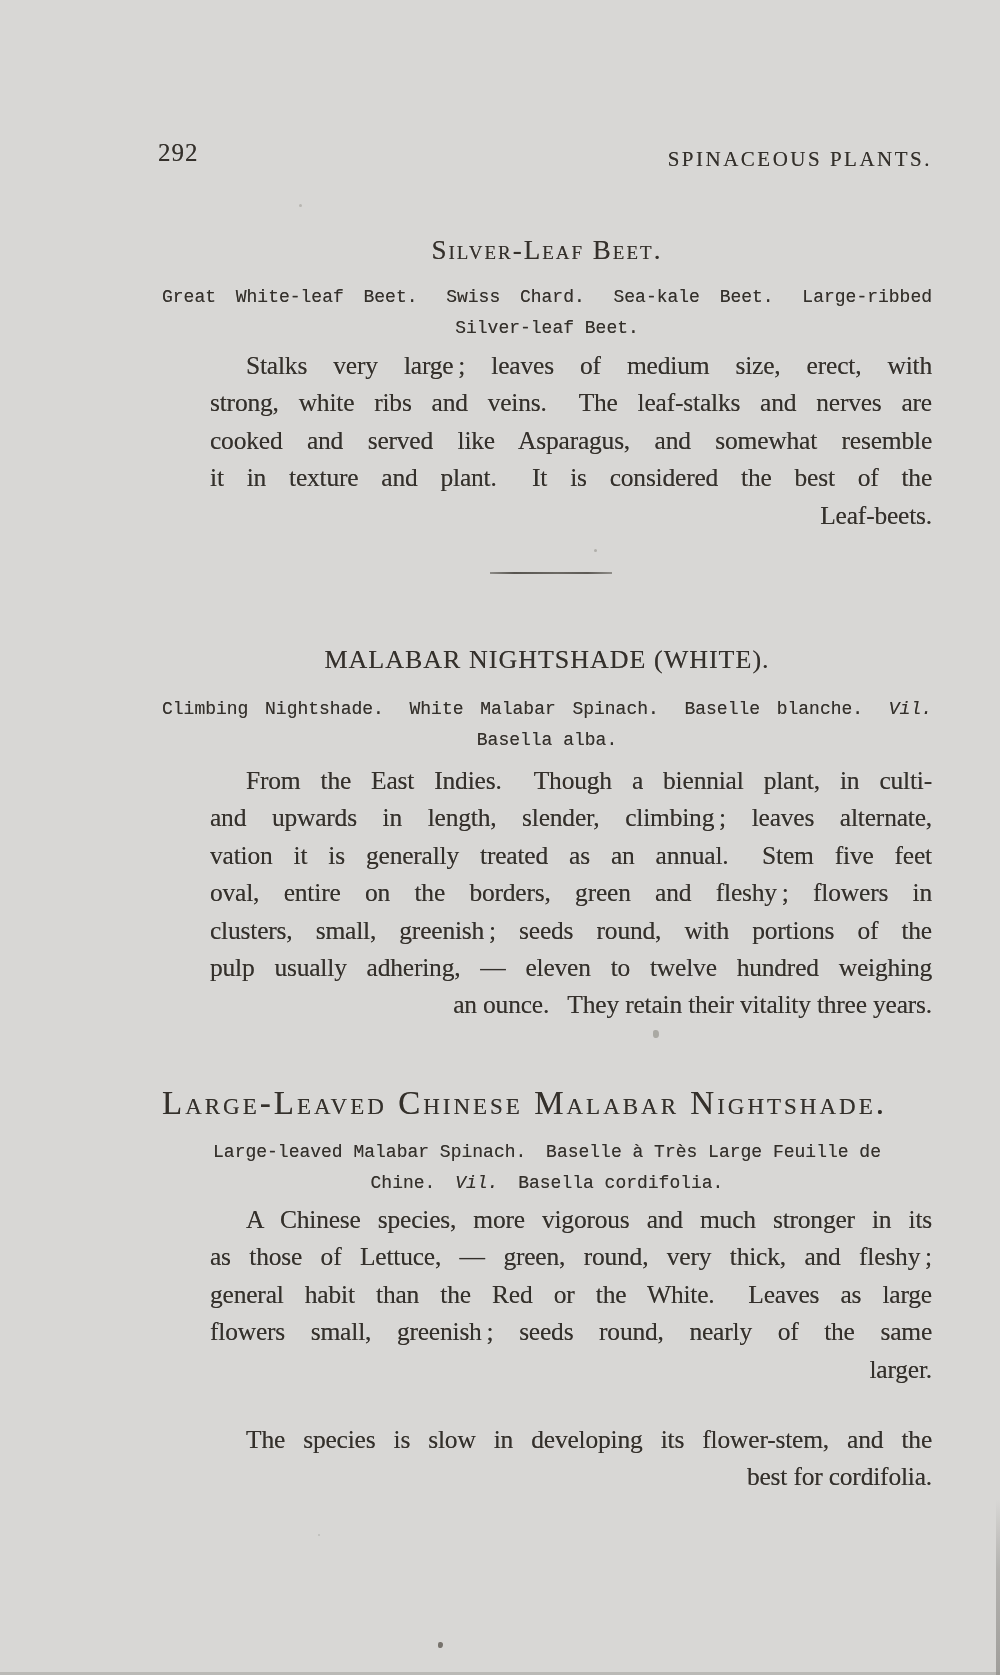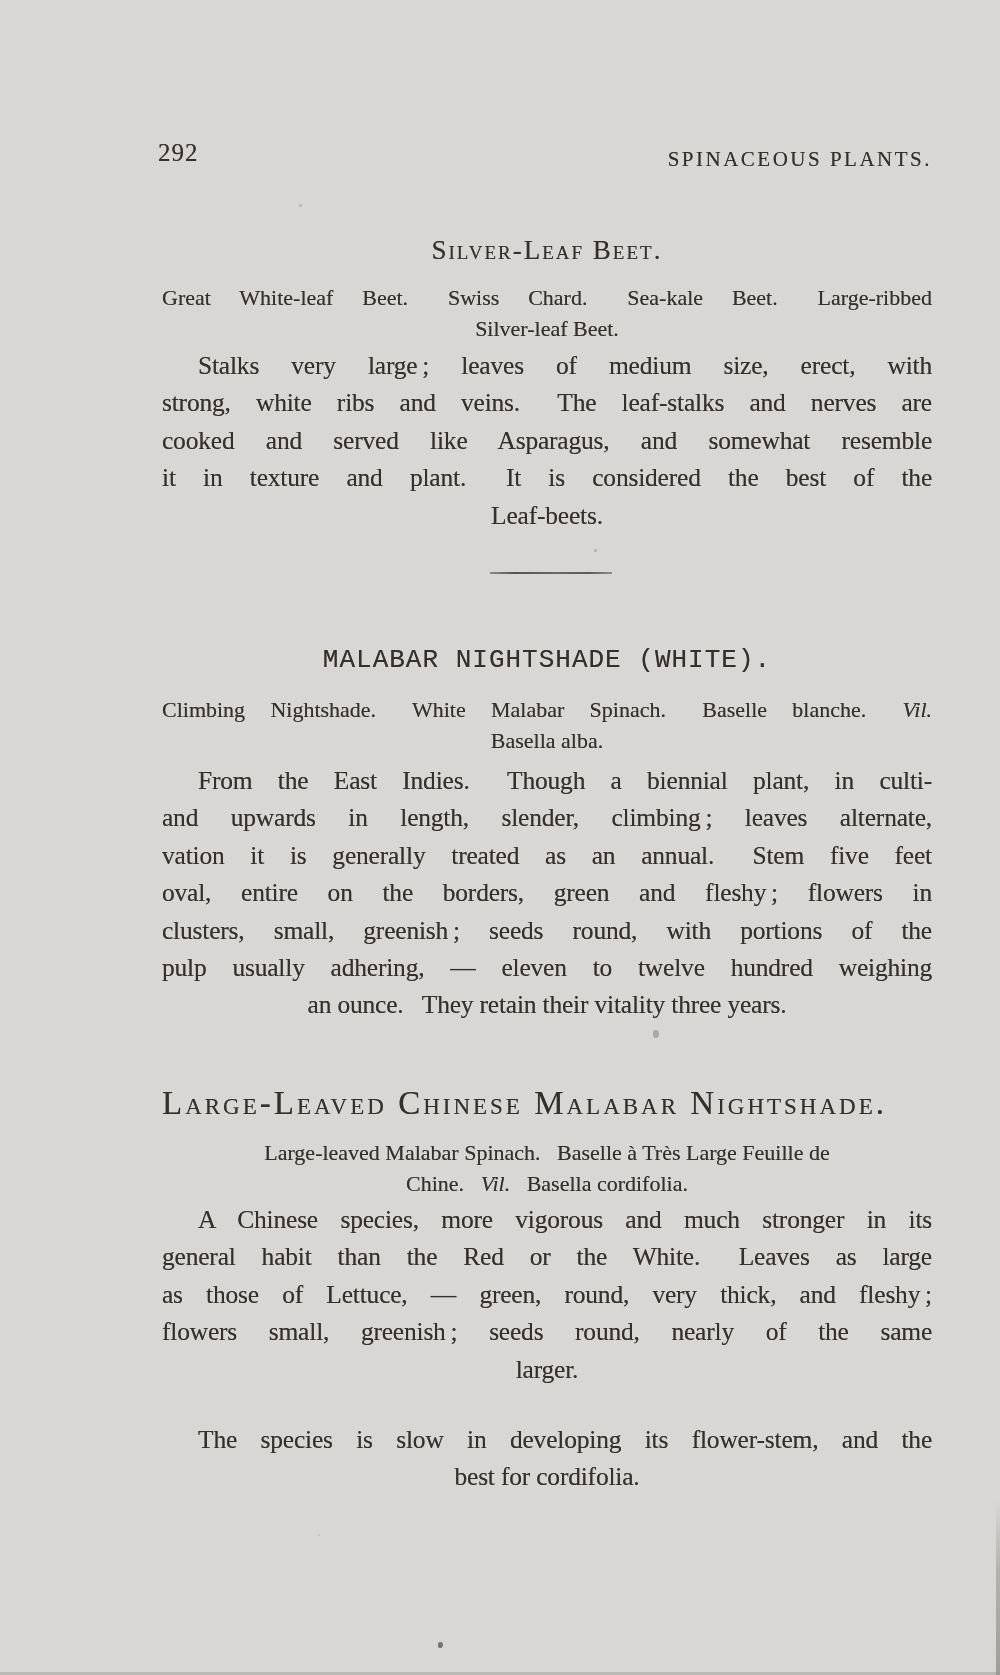--- a/index.html
+++ b/index.html
@@ -13,32 +13,32 @@
   }
   .page{position:absolute;inset:0;text-shadow:0 0 0.6px rgba(48,44,38,0.55);}
   .content{position:absolute;left:162px;top:0;width:770px;}
   .abs{position:absolute;left:0;width:100%;}
   
   .pagenum{position:absolute;left:-4px;top:140px;font-size:25px;line-height:1;letter-spacing:1px;}
   .runhead{position:absolute;left:0;top:149px;width:100%;text-align:right;
            font-size:21px;line-height:1;letter-spacing:2.5px;}
   
   .h-sc{font-variant:small-caps;font-size:27px;line-height:1;letter-spacing:2px;text-align:center;}
-  .h-caps{font-size:26px;line-height:1;letter-spacing:1px;text-align:center;font-family:Liberation Mono, monospace;}
+  .h-caps{font-size:26px;line-height:1;letter-spacing:1px;text-align:center;}
   .h-sc-wide{font-variant:small-caps;font-size:33px;line-height:1;letter-spacing:3px;text-align:left;}
   
-  .syn{font-size:22px;line-height:31px;}
+  .syn{font-size:18px;line-height:31px;font-family:Liberation Mono, monospace;}
   .jfull{text-align:justify;text-align-last:justify;}
   .cen{text-align:center;}
   .it{font-style:italic;}
   
   .para{font-size:25.5px;letter-spacing:-0.2px;}
-  .bl{height:37.4px;line-height:37.4px;}
+  .bl{height:37.4px;line-height:37.4px;margin-left:48px;}
   .jl{text-align:justify;text-align-last:justify;}
-  .ll{text-align:center;}
+  .ll{text-align:right;}
   .ind{text-indent:36px;}
   
   .divider{position:absolute;top:572px;left:328px;width:122px;height:2px;
            background:linear-gradient(90deg,#8d8b87,#57544f 20%,#6b6863 55%,#5d5a55 80%,#908e8a);}
   
   .speck{position:absolute;border-radius:50%;background:#575249;}
   .edge-right{position:absolute;right:0;top:1500px;width:4px;height:175px;
               background:linear-gradient(180deg,rgba(140,138,134,0) 0%,rgba(150,148,144,0.55) 40%,rgba(135,133,129,0.7) 100%);}
   .edge-bottom{position:absolute;left:0;bottom:0;width:100%;height:3px;background:rgba(150,148,144,0.45);}
 </style>
@@ -90,22 +90,22 @@
 
     <div class="abs h-sc-wide" style="top:1087px">Large-Leaved Chinese Malabar Nightshade.</div>
 
     <div class="abs syn" style="top:1137px">
       <div class="cen">Large-leaved Malabar Spinach.  Baselle à Très Large Feuille de</div>
       <div class="cen"><span>Chine.  </span><span class="it">Vil.</span><span>  Basella cordifolia.</span></div>
     </div>
 
     <div class="abs para" style="top:1201px">
       <div class="bl jl ind">A Chinese species, more vigorous and much stronger in its</div>
+      <div class="bl jl">as those of Lettuce, — green, round, very thick, and fleshy ;</div>
       <div class="bl jl">general habit than the Red or the White.  Leaves as large</div>
-      <div class="bl jl">as those of Lettuce, — green, round, very thick, and fleshy ;</div>
       <div class="bl jl">flowers small, greenish ; seeds round, nearly of the same</div>
       <div class="bl ll">larger.</div>
     </div>
 
     <div class="abs para" style="top:1421px">
       <div class="bl jl ind">The species is slow in developing its flower-stem, and the</div>
       <div class="bl ll">best for cordifolia.</div>
     </div>
   </div>
 

